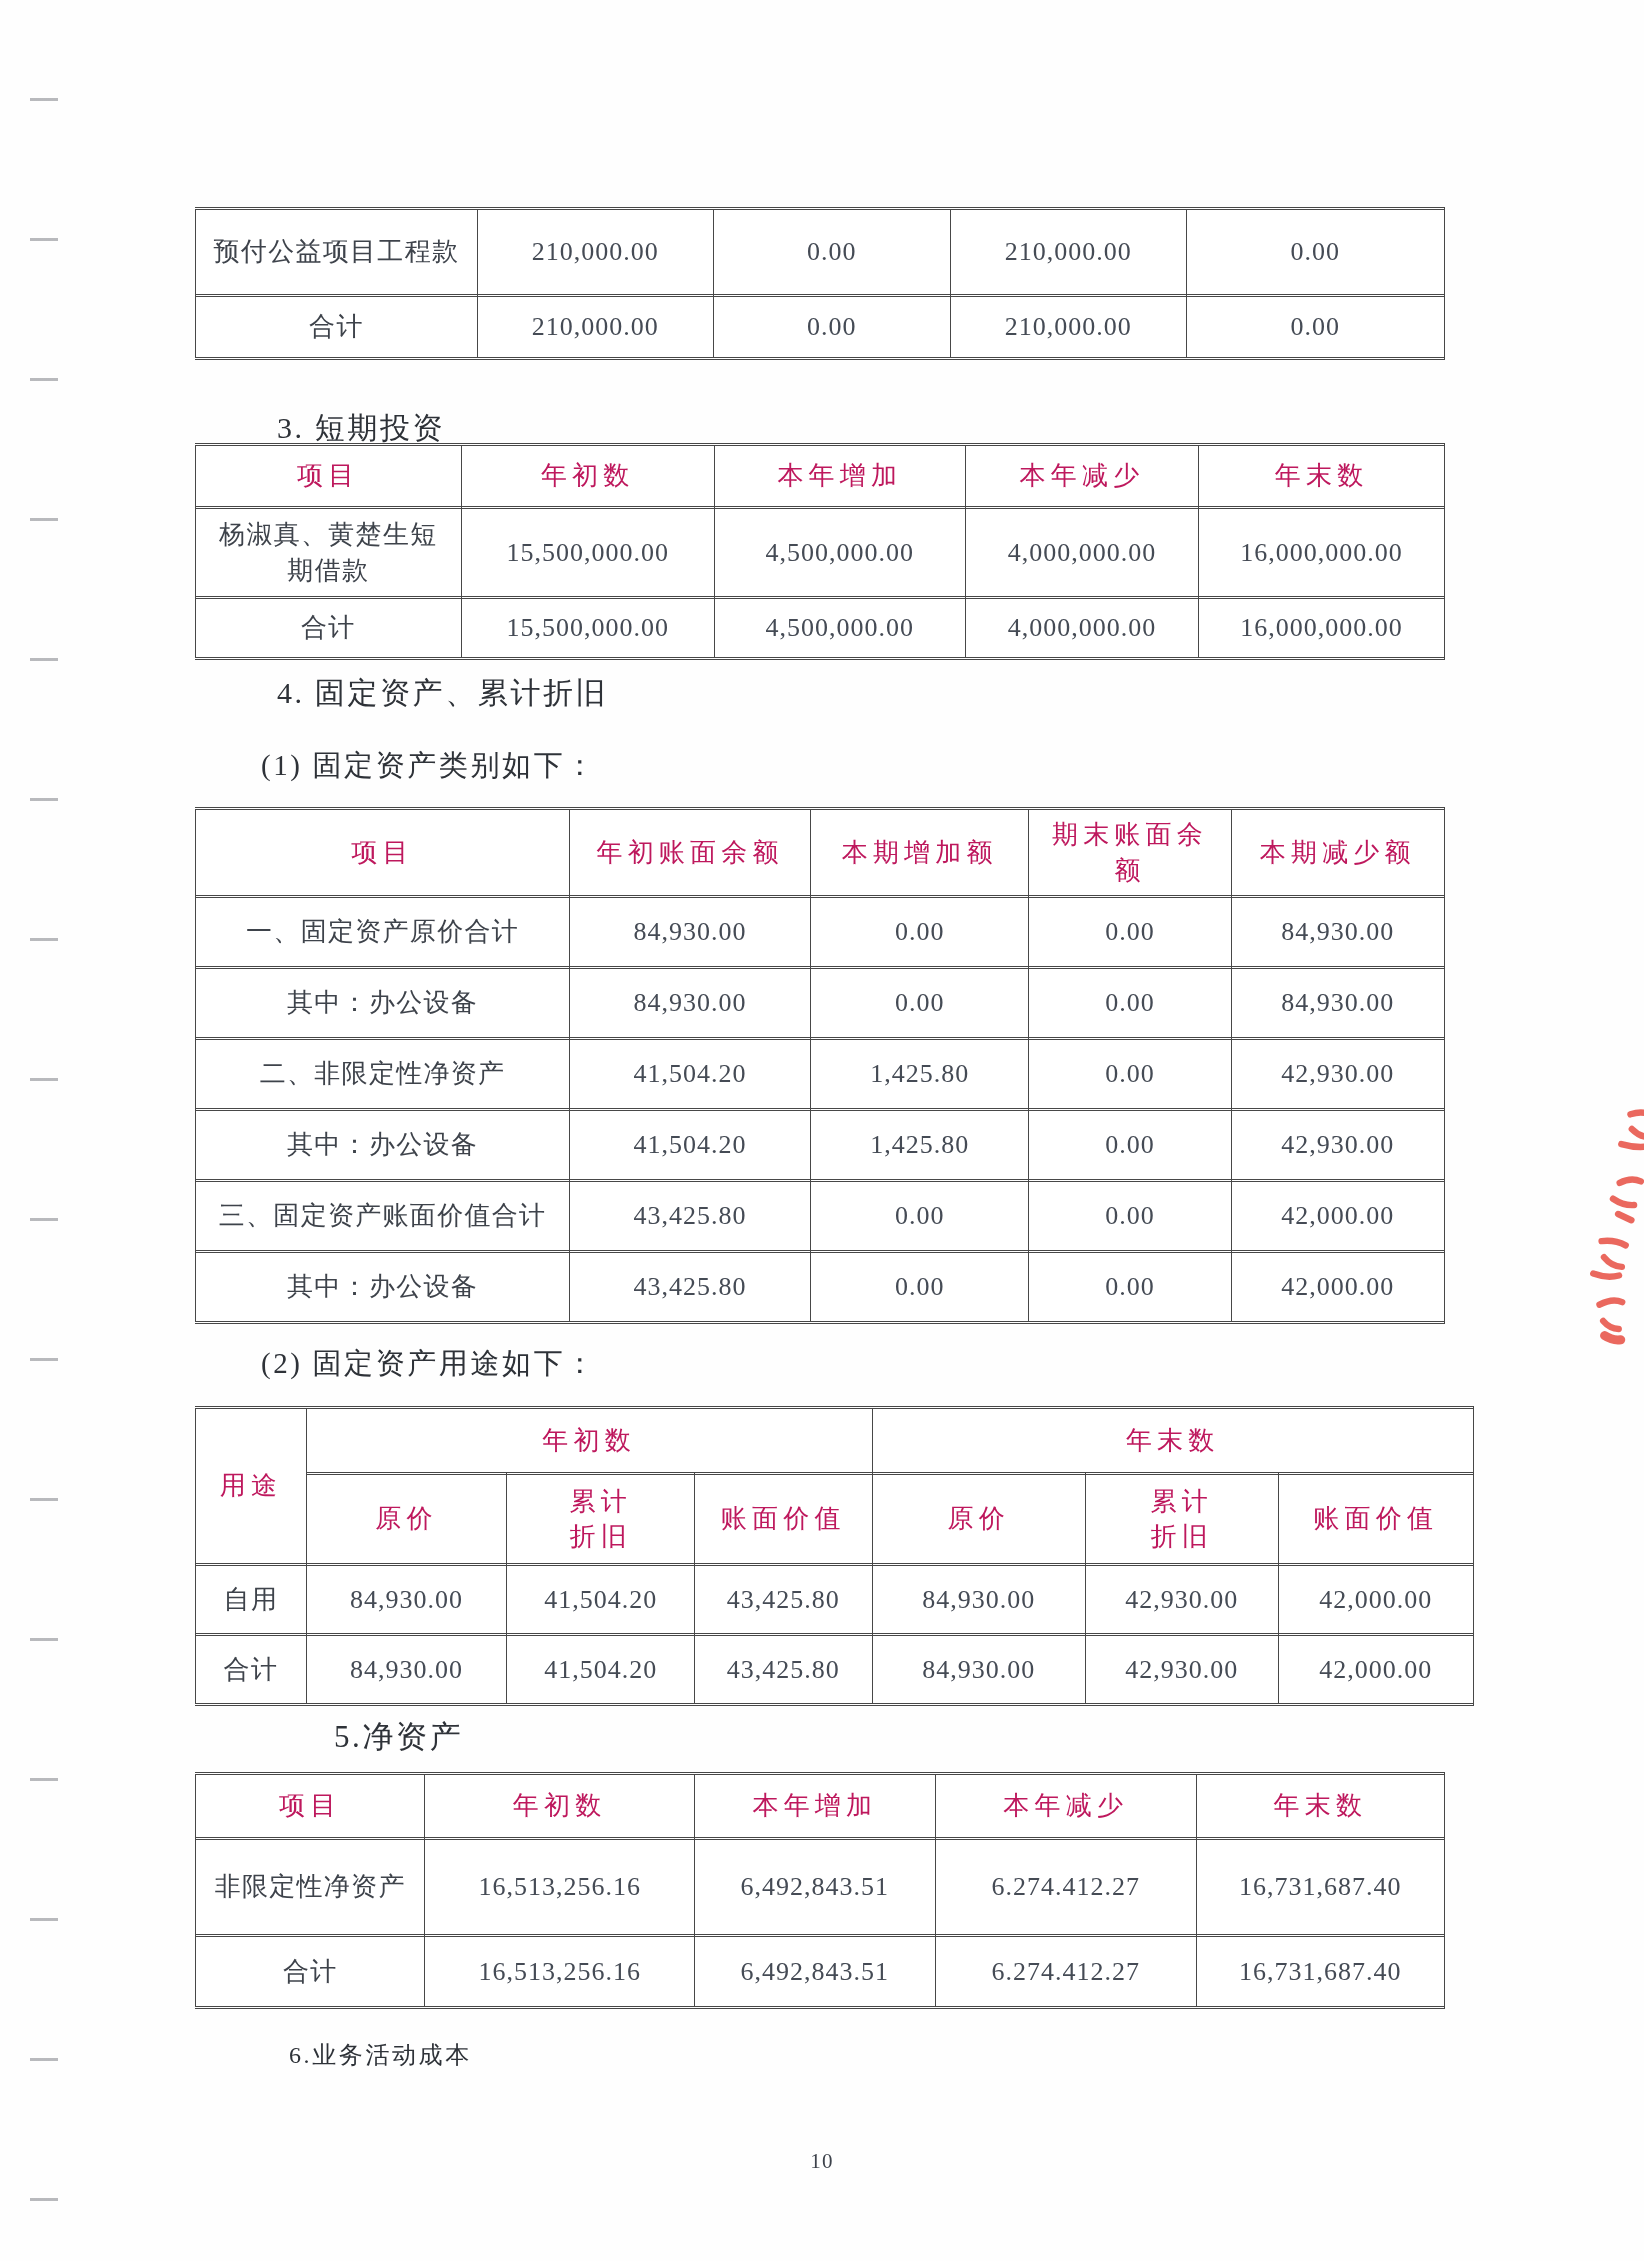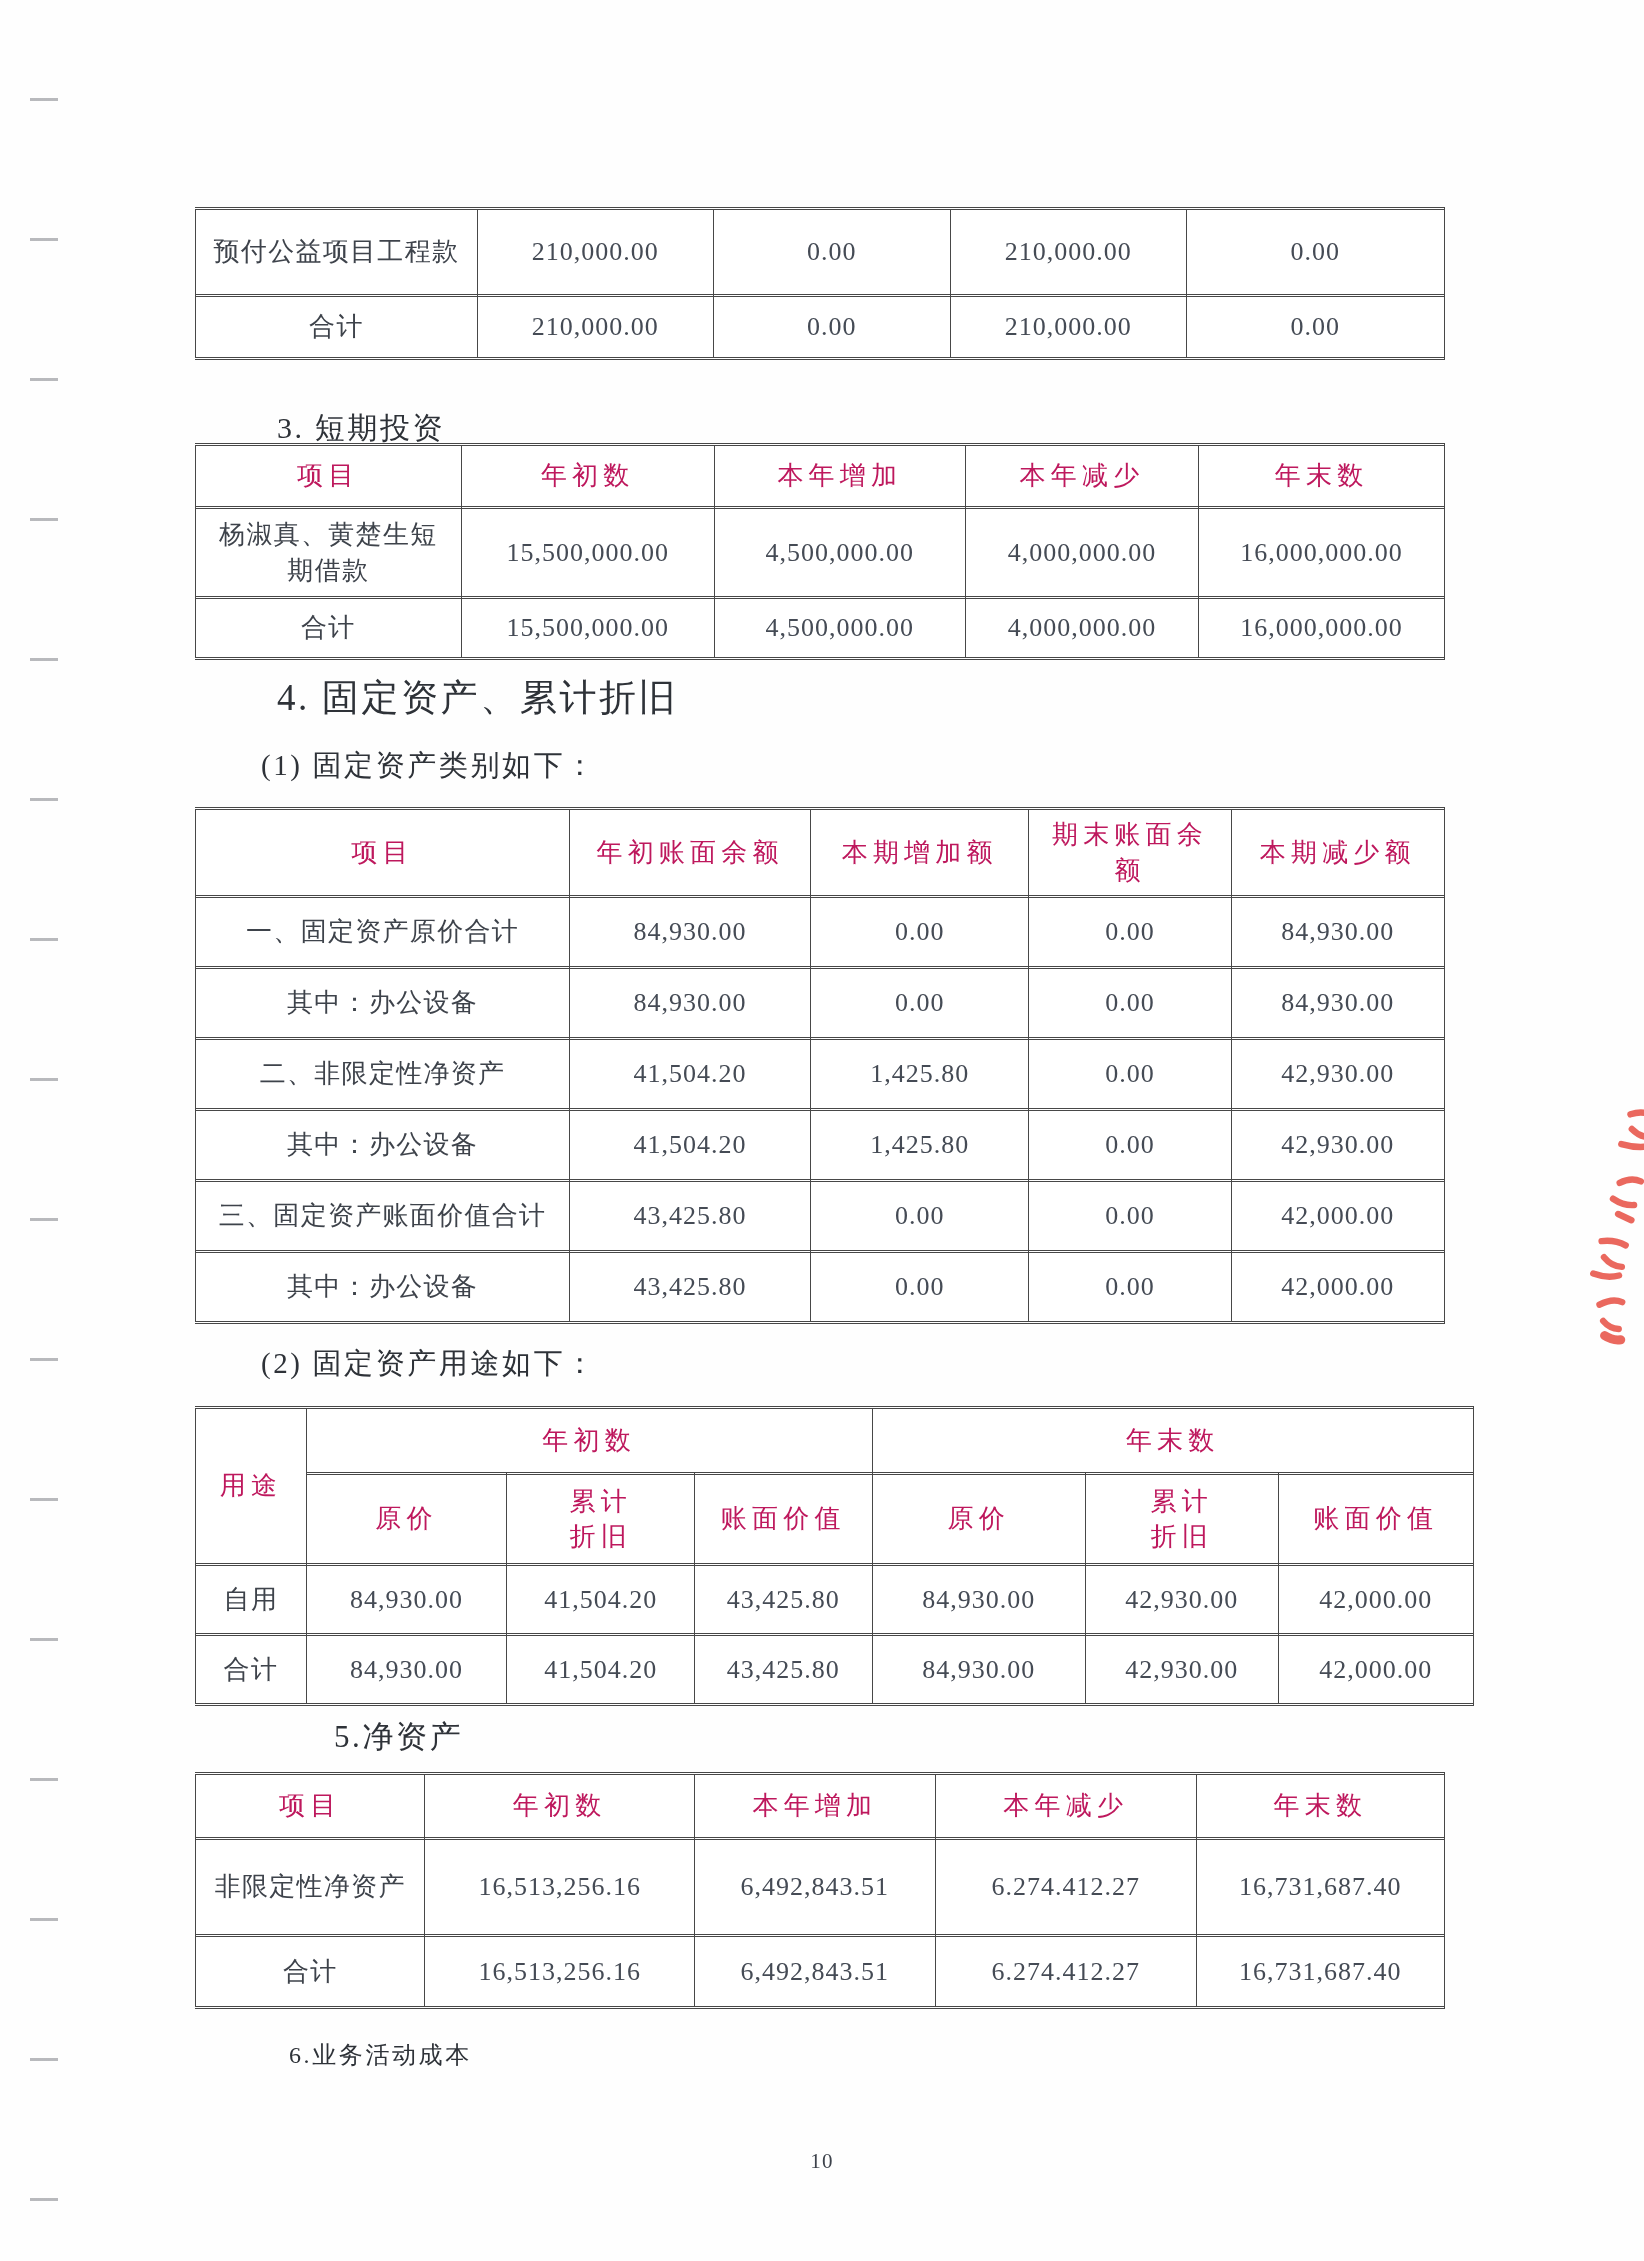--- a/index.html
+++ b/index.html
@@ -4,21 +4,21 @@
 <style>
   html,body{margin:0;padding:0;background:#ffffff;}
   .page{position:relative;width:1644px;height:2261px;background:#fefefe;overflow:hidden;
         font-family:"Liberation Serif","DejaVu Serif",serif;color:#454b55;}
   
   .bind-strip{position:absolute;left:30px;top:98px;width:28px;height:2113px;
     background:repeating-linear-gradient(to bottom, rgba(115,117,124,0.50) 0 2.6px, rgba(0,0,0,0) 2.6px 140px);}
   
   .h{position:absolute;color:#2e3238;letter-spacing:2.6px;white-space:nowrap;}
   .h-s3 {left:277px;top:385px;font-size:30px;margin-top:23px;}
-  .h-s4 {left:277px;top:673px;font-size:37px;}
+  .h-s4 {left:277px;top:673px;font-size:30px;}
   .h-s41{left:261px;top:746px;font-size:29px;}
   .h-s42{left:261px;top:1344px;font-size:29px;}
   .h-s5 {left:334px;top:1716px;font-size:31px;}
   .h-s6 {left:289px;top:2039px;font-size:24px;}
   .pageno{position:absolute;left:0;right:0;top:2149px;text-align:center;font-size:21px;color:#3d424b;letter-spacing:1.3px;}
   
   .tbl{position:absolute;display:grid;box-sizing:border-box;
        border-left:1.9px solid #474747;border-right:1.9px solid #474747;
        border-top:3.2px double #474747;border-bottom:3.2px double #474747;background:#fff;}
   .c{display:flex;align-items:center;justify-content:center;text-align:center;

